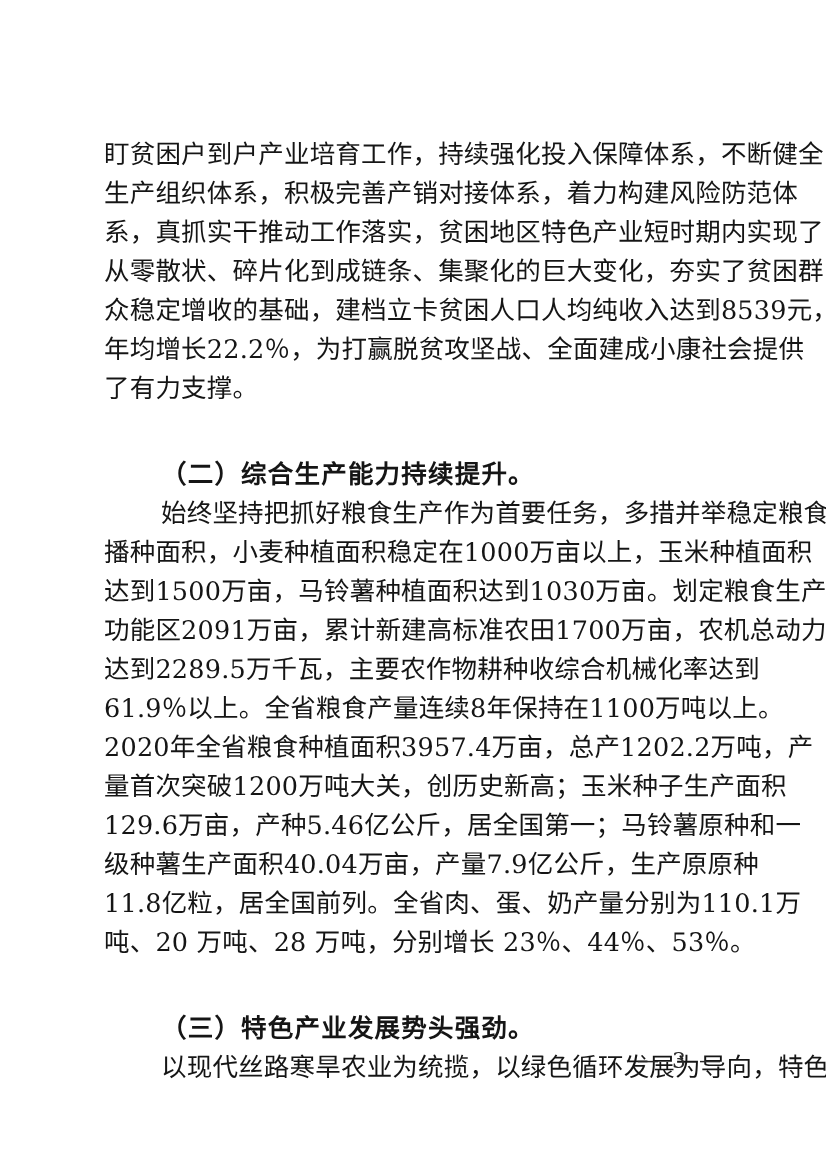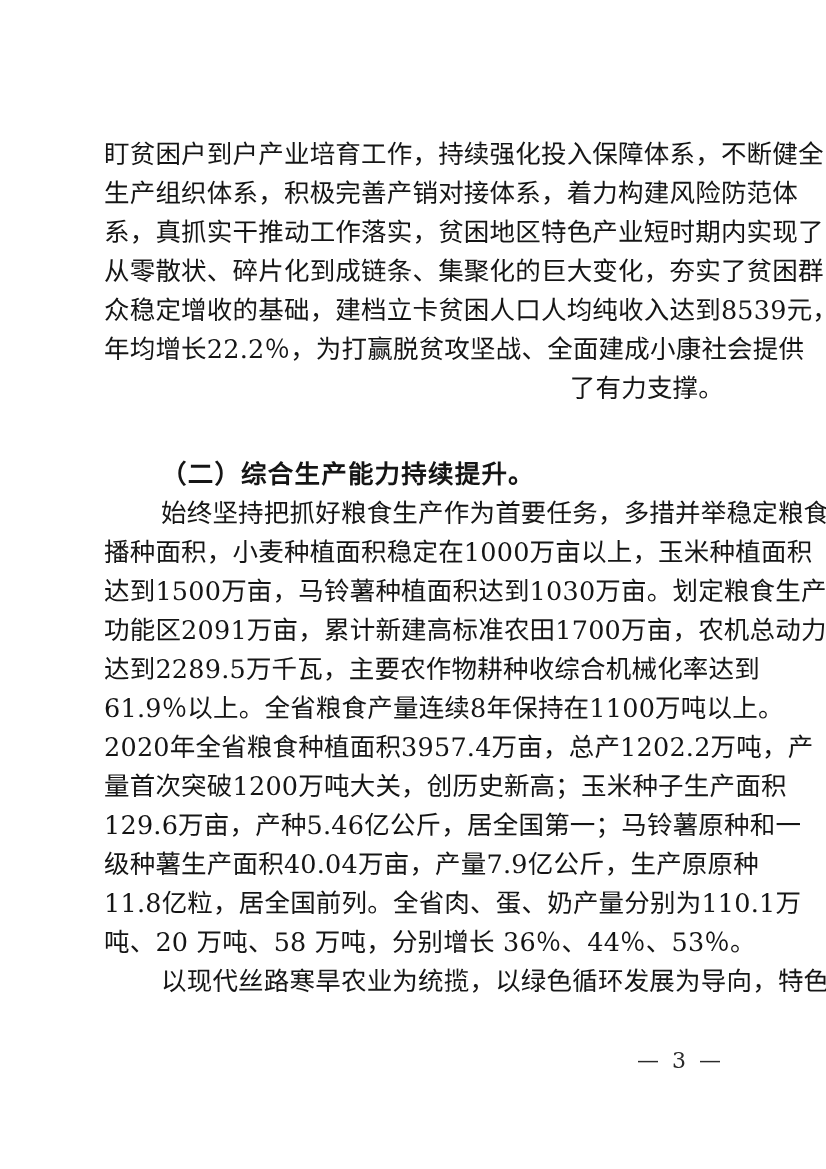--- a/index.html
+++ b/index.html
@@ -47,21 +47,21 @@
     justify-content: space-between;
     white-space: normal;
   }
   .line.justify > span {
     display: inline-block;
   }
 
   
   .line.tail {
     display: block;
-    text-align: right;
+    text-align: left;
   }
 
   
   .line.indent {
     padding-left: 57px;
     box-sizing: border-box;
   }
   .line.justify.indent {
     width: 620px;
   }
@@ -657,21 +657,22 @@
         <span>为</span>
         <span> </span>
         <span>1</span>
         <span>1</span>
         <span>0</span>
         <span>.</span>
         <span>1</span>
         <span> </span>
         <span>万</span>
       </div>
-      <div class="line tail">吨、20 万吨、58 万吨，分别增长 36％、44％、53％。</div>
+      <div class="line tail">吨、20 万吨、28 万吨，分别增长 23％、44％、53％。</div>
+      <div class="line heading">（三）特色产业发展势头强劲。</div>
       <div class="line justify indent">
         <span>以</span>
         <span>现</span>
         <span>代</span>
         <span>丝</span>
         <span>路</span>
         <span>寒</span>
         <span>旱</span>
         <span>农</span>
         <span>业</span>

